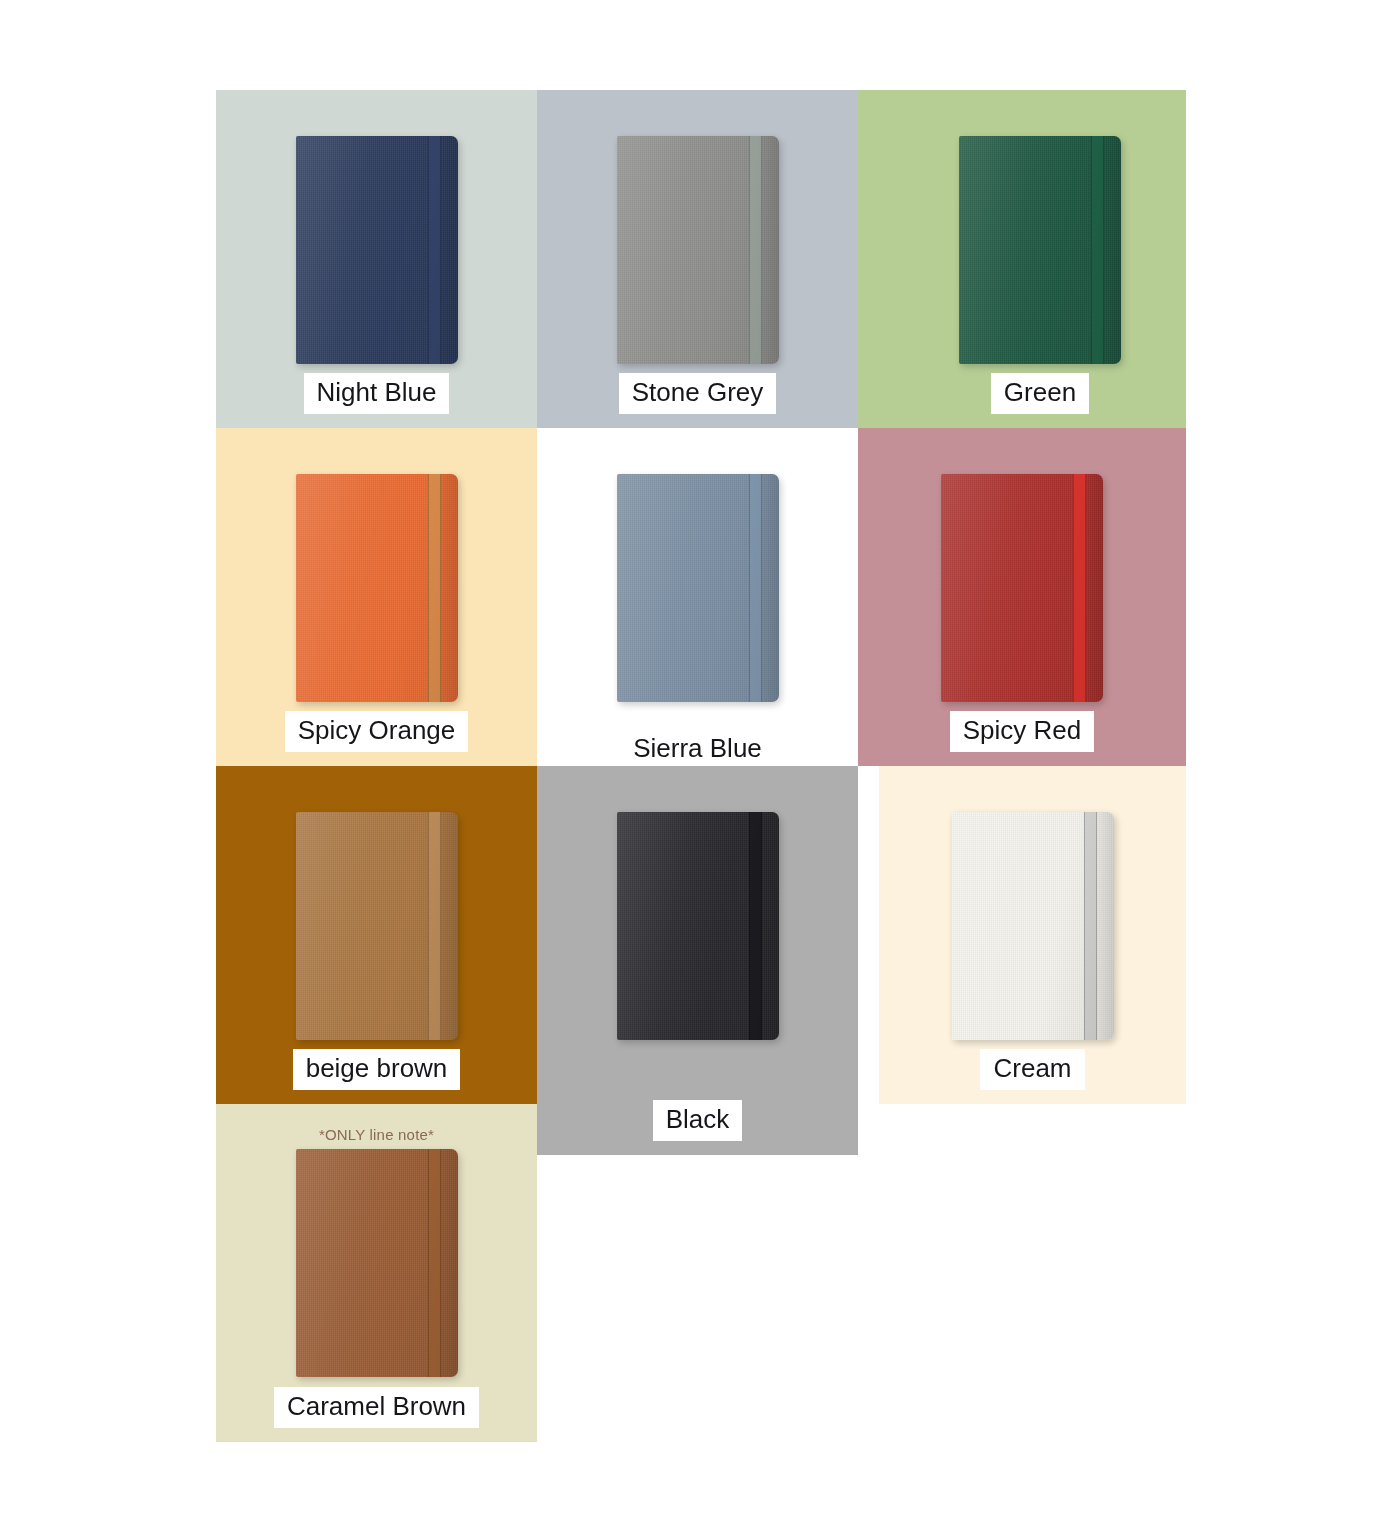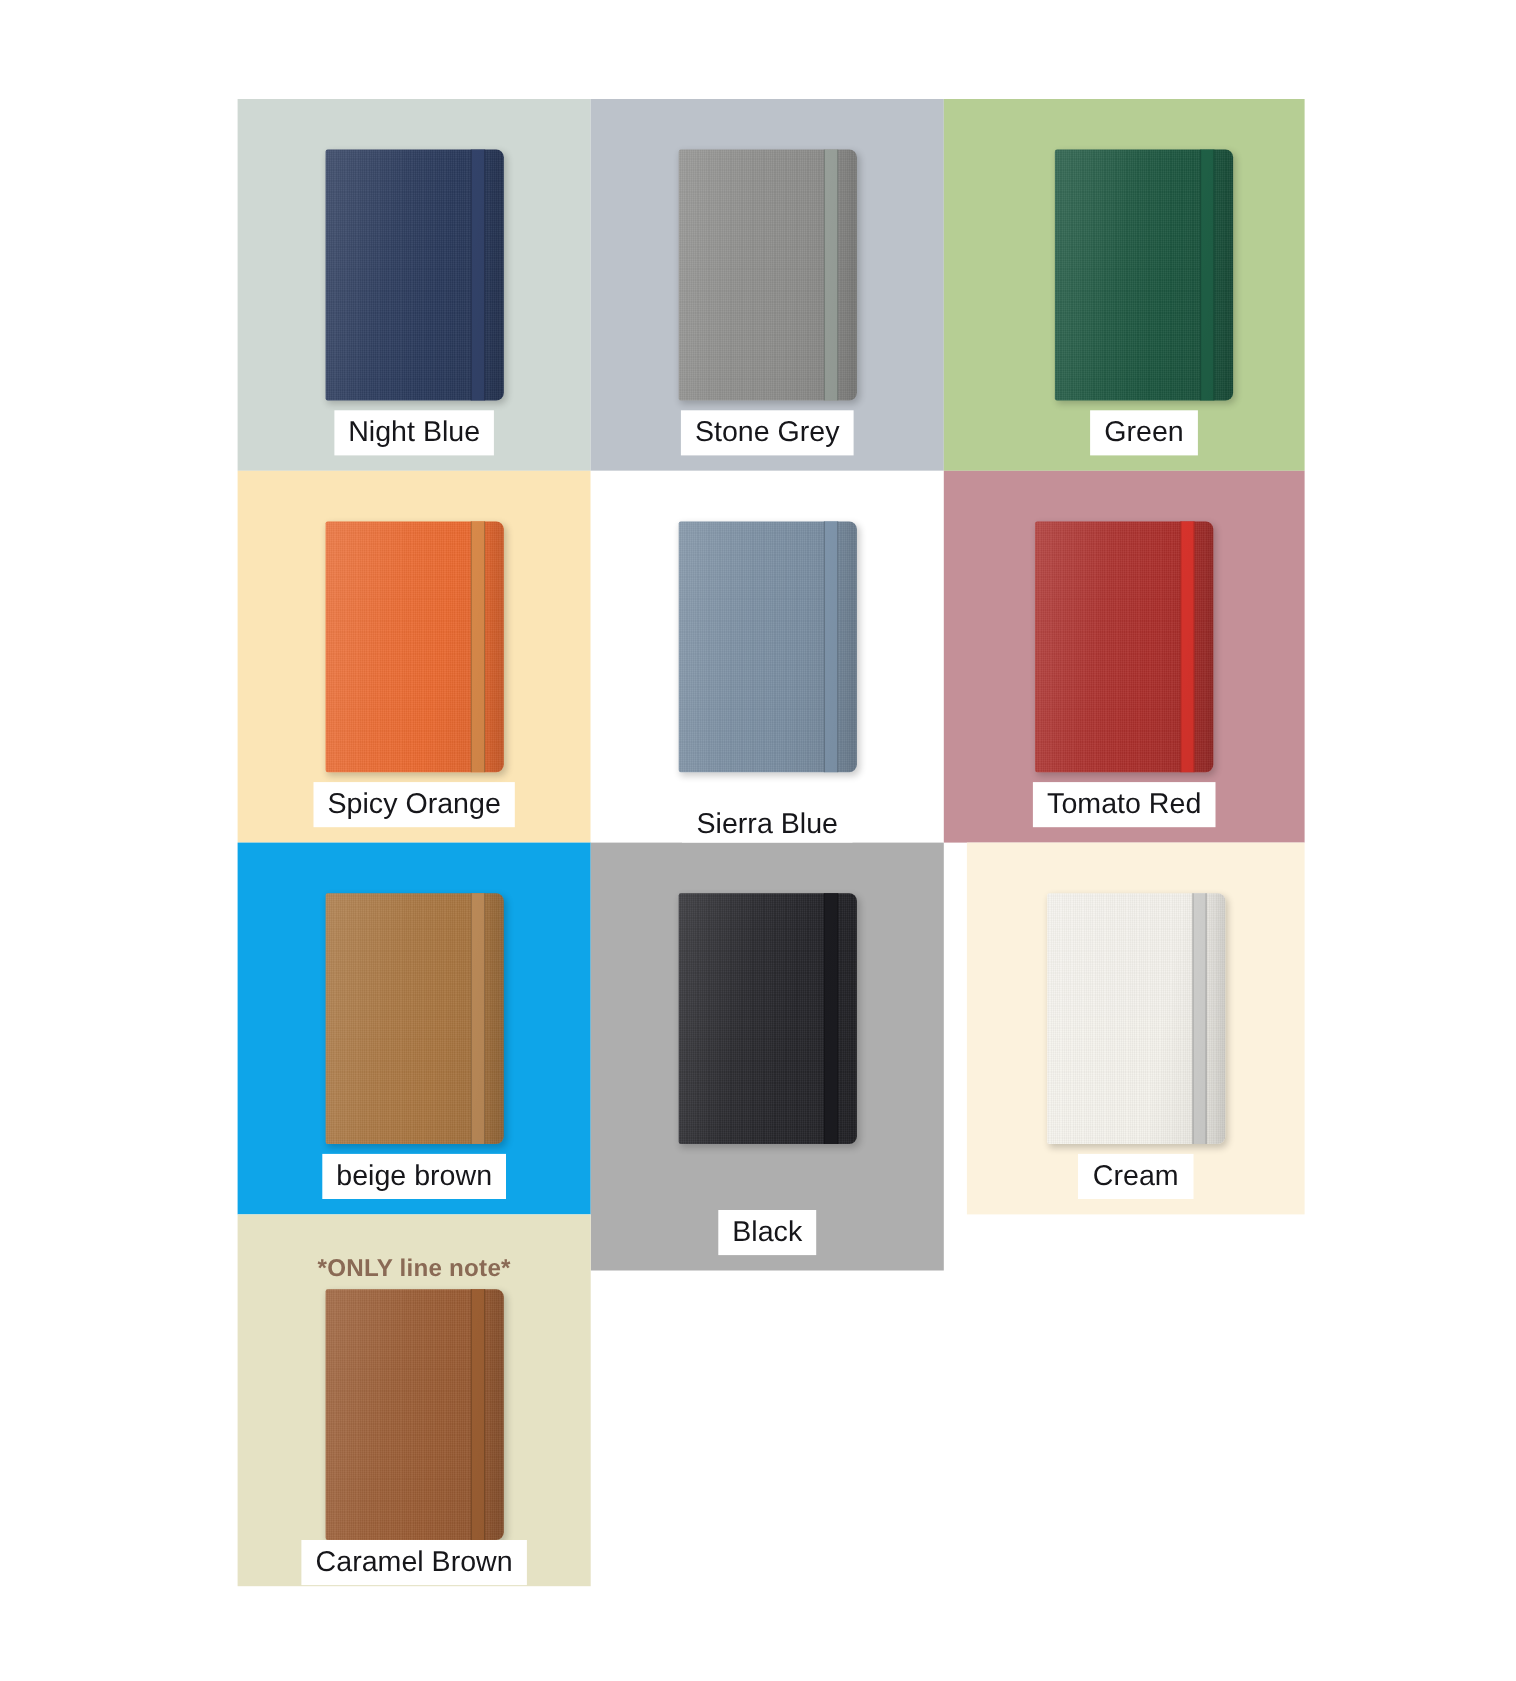--- a/index.html
+++ b/index.html
@@ -25,23 +25,23 @@
     display: flex;
     flex-direction: column;
     align-items: center;
   }
   
   .swatch-cell.tall { height: 389px; }
 
   .note-flag {
     position: relative;
     z-index: 4;
-    margin-top: 36px;
-    font-size: 22px;
-    font-weight: bold;
+    margin-top: 22px;
+    font-size: 15px;
+    font-weight: normal;
     letter-spacing: .2px;
     white-space: nowrap;
   }
 
   .book-wrap {
     position: relative;
     width: 100%;
     flex: 1 1 auto;
     display: flex;
     justify-content: center;
@@ -182,23 +182,23 @@
     <div class="swatch-cell" style="background: rgb(196, 144, 152);">
       <div class="book-wrap no-flag">
         <div class="notebook">
           <div class="cover" style="background: rgb(171, 47, 44);"></div>
           <div class="texture"></div>
           <div class="spine-edge"></div>
           <div class="band" style="background: rgb(216, 51, 44);"></div>
           <div class="sheen"></div>
         </div>
       </div>
-      <div class="color-label" style="background: rgb(255, 255, 255); color: rgb(22, 22, 26);">Tomato Red</div>
-    </div>
-    <div class="swatch-cell" style="background: #0ea5e9;">
+      <div class="color-label" style="background: rgb(255, 255, 255); color: rgb(22, 22, 26);">Spicy Red</div>
+    </div>
+    <div class="swatch-cell" style="background: #a16207;">
       <div class="book-wrap no-flag">
         <div class="notebook">
           <div class="cover" style="background: rgb(169, 118, 65);"></div>
           <div class="texture"></div>
           <div class="spine-edge"></div>
           <div class="band" style="background: rgb(187, 138, 88);"></div>
           <div class="sheen"></div>
         </div>
       </div>
       <div class="color-label" style="background: rgb(255, 255, 255); color: rgb(22, 22, 26);">beige brown</div>

